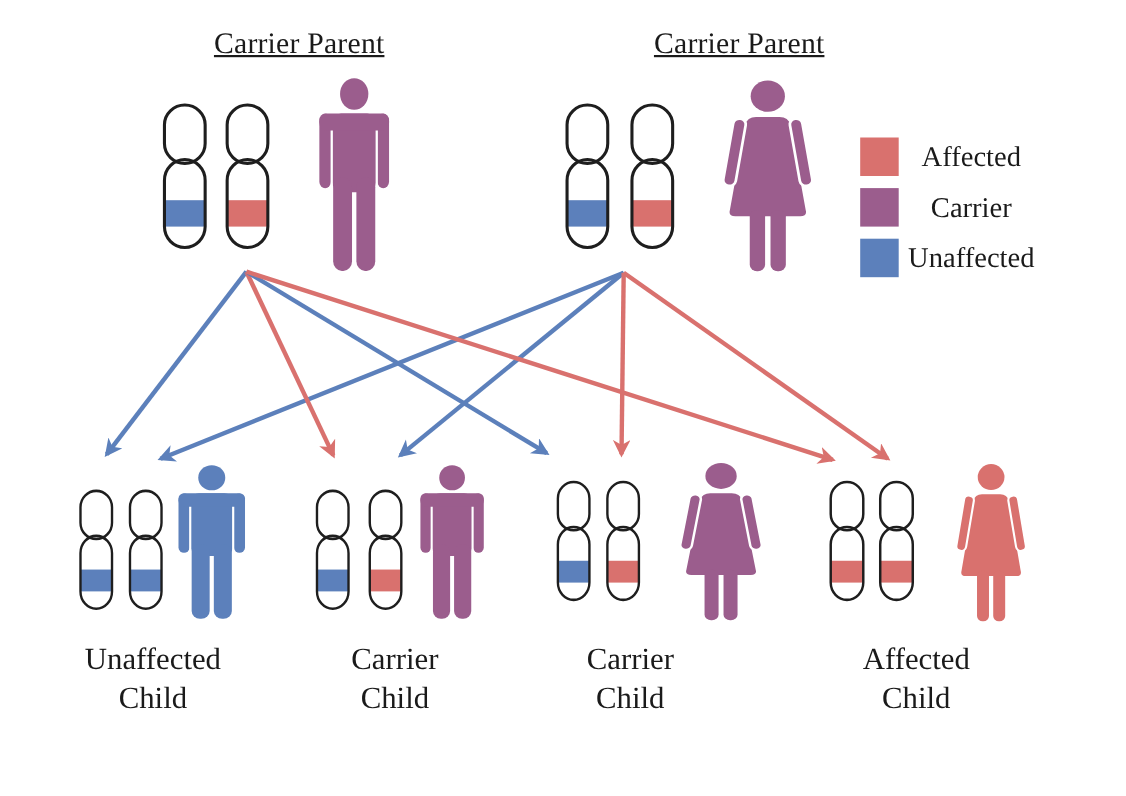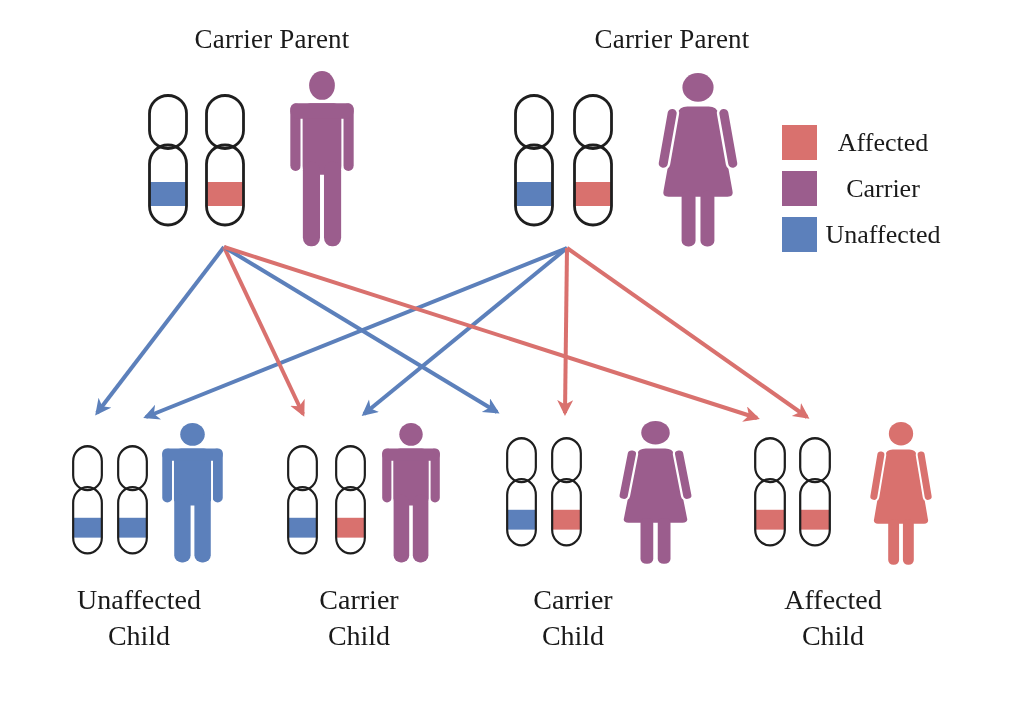--- a/index.html
+++ b/index.html
@@ -3,21 +3,21 @@
 <meta charset="utf-8">
 <style>
   html,body{margin:0;padding:0;background:#ffffff;}
   .canvas{
     position:relative;width:1024px;height:724px;background:#ffffff;overflow:hidden;
     font-family:"Liberation Serif","DejaVu Serif",serif;color:#1a1a1a;
   }
   #art{position:absolute;left:0;top:0;width:1024px;height:724px;display:block;}
   .parent-title{
     position:absolute;top:24px;width:300px;text-align:center;
-    font-size:27px;letter-spacing:0.2px;white-space:nowrap;
+    font-size:27px;letter-spacing:0.2px;white-space:nowrap;text-decoration:underline;
   }
   .legend{position:absolute;left:782px;top:125px;display:flex;flex-direction:column;gap:11px;}
   .legend-row{display:flex;align-items:center;height:35px;}
   .swatch{width:35px;height:35px;flex:0 0 35px;}
   .legend-label{display:block;width:132px;text-align:center;font-size:26px;white-space:nowrap;}
   .child-label{
     position:absolute;top:582px;width:240px;text-align:center;
     font-size:28px;line-height:36px;white-space:nowrap;
   }
   .child-label span{display:block;}

